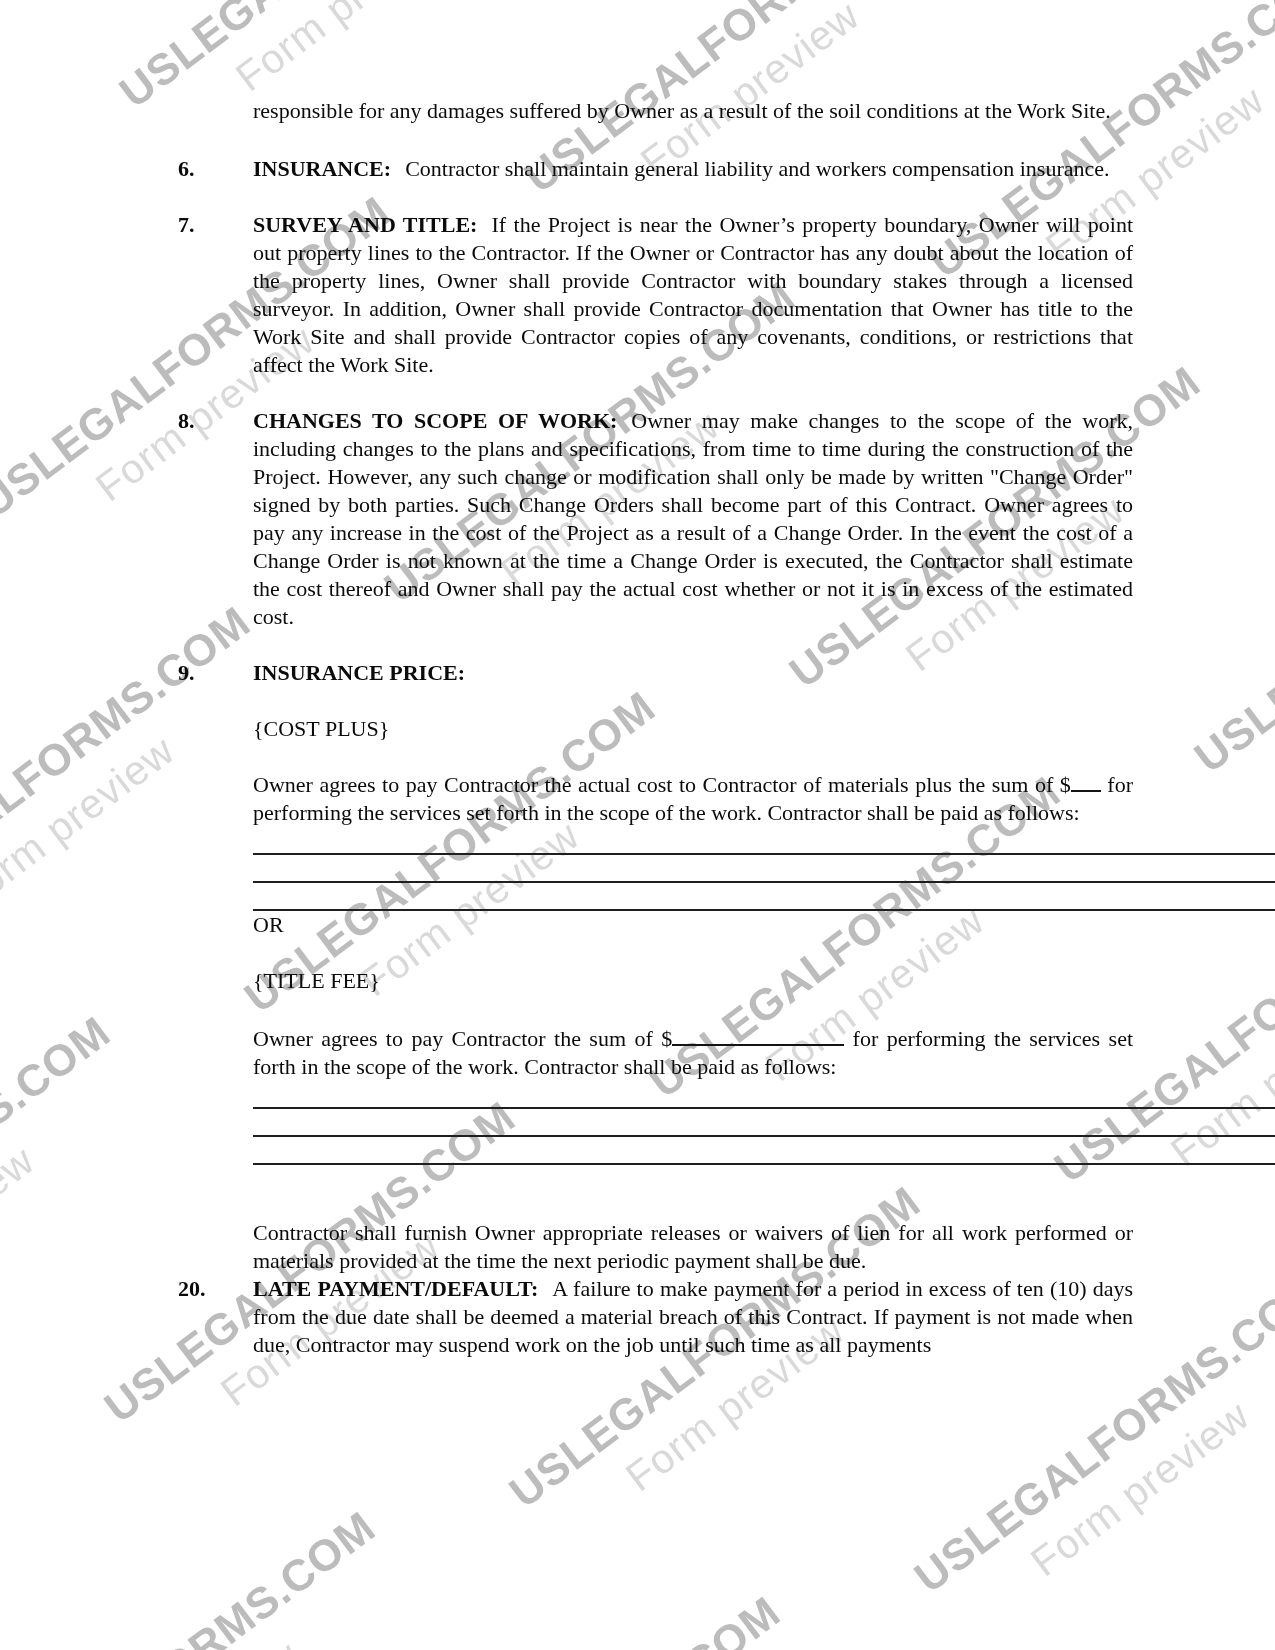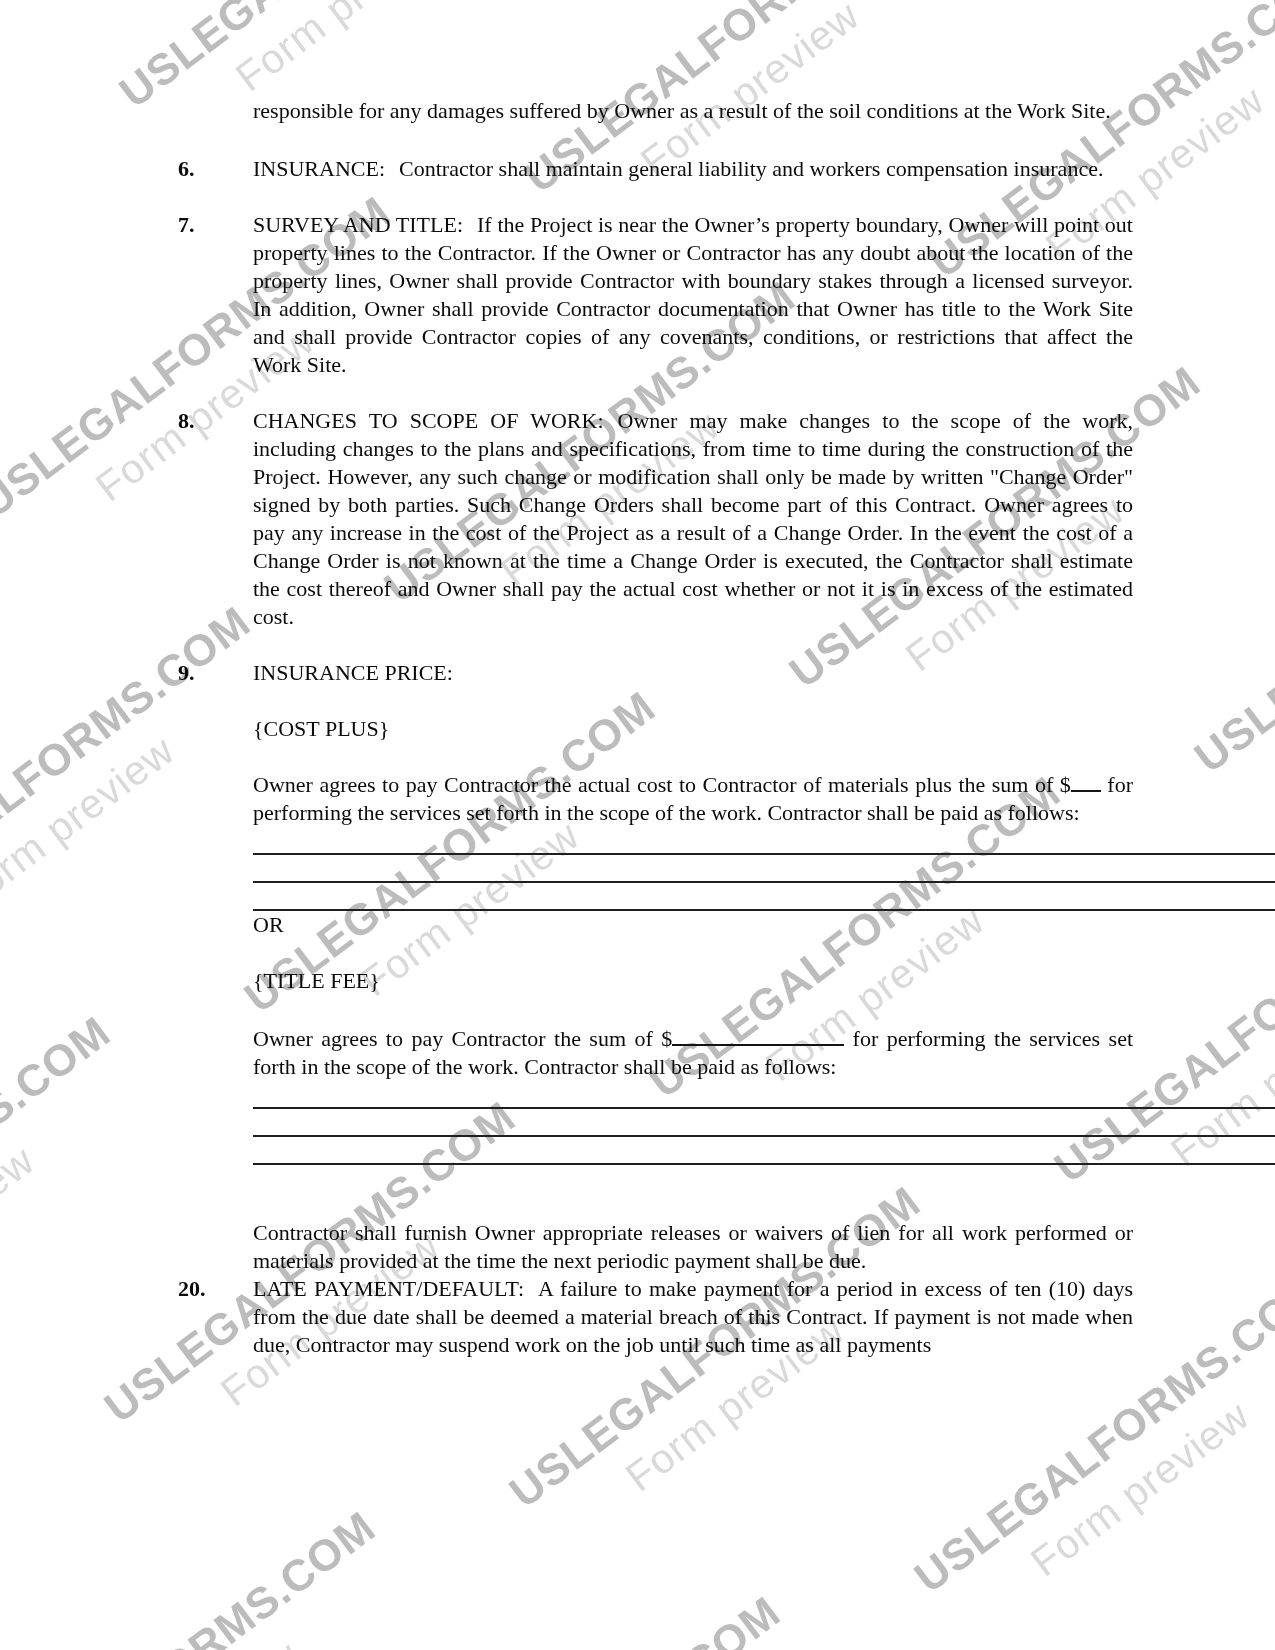--- a/index.html
+++ b/index.html
@@ -30,21 +30,21 @@
     position: absolute; left: 0; top: 0; width: 100%; height: 100%;
     z-index: 1; box-sizing: border-box;
     padding: 97px 142px 0 178px;
   }
   p { margin: 0; }
   .just { text-align: justify; }
   .indent { margin-left: 75px; }
   .sec { display: flex; }
   .num { width: 75px; flex: none; font-weight: 700; }
   .txt { flex: 1; text-align: justify; }
-  .title { font-weight: 400; margin-right: 14px; }
+  .title { font-weight: 700; margin-right: 14px; }
   .mt28 { margin-top: 28px; }
   .mt30 { margin-top: 30px; }
   .mt32 { }
   .mt34 { margin-top: 54px; }
   .rules { margin: 26px -142px 0 75px; }
   .rule { height: 26px; border-top: 2px solid #1f1f1f; }
   .rule:last-child { height: 0; }
   .blank {
     display: inline-block; height: 14px;
     border-bottom: 2px solid #141414; vertical-align: baseline;

